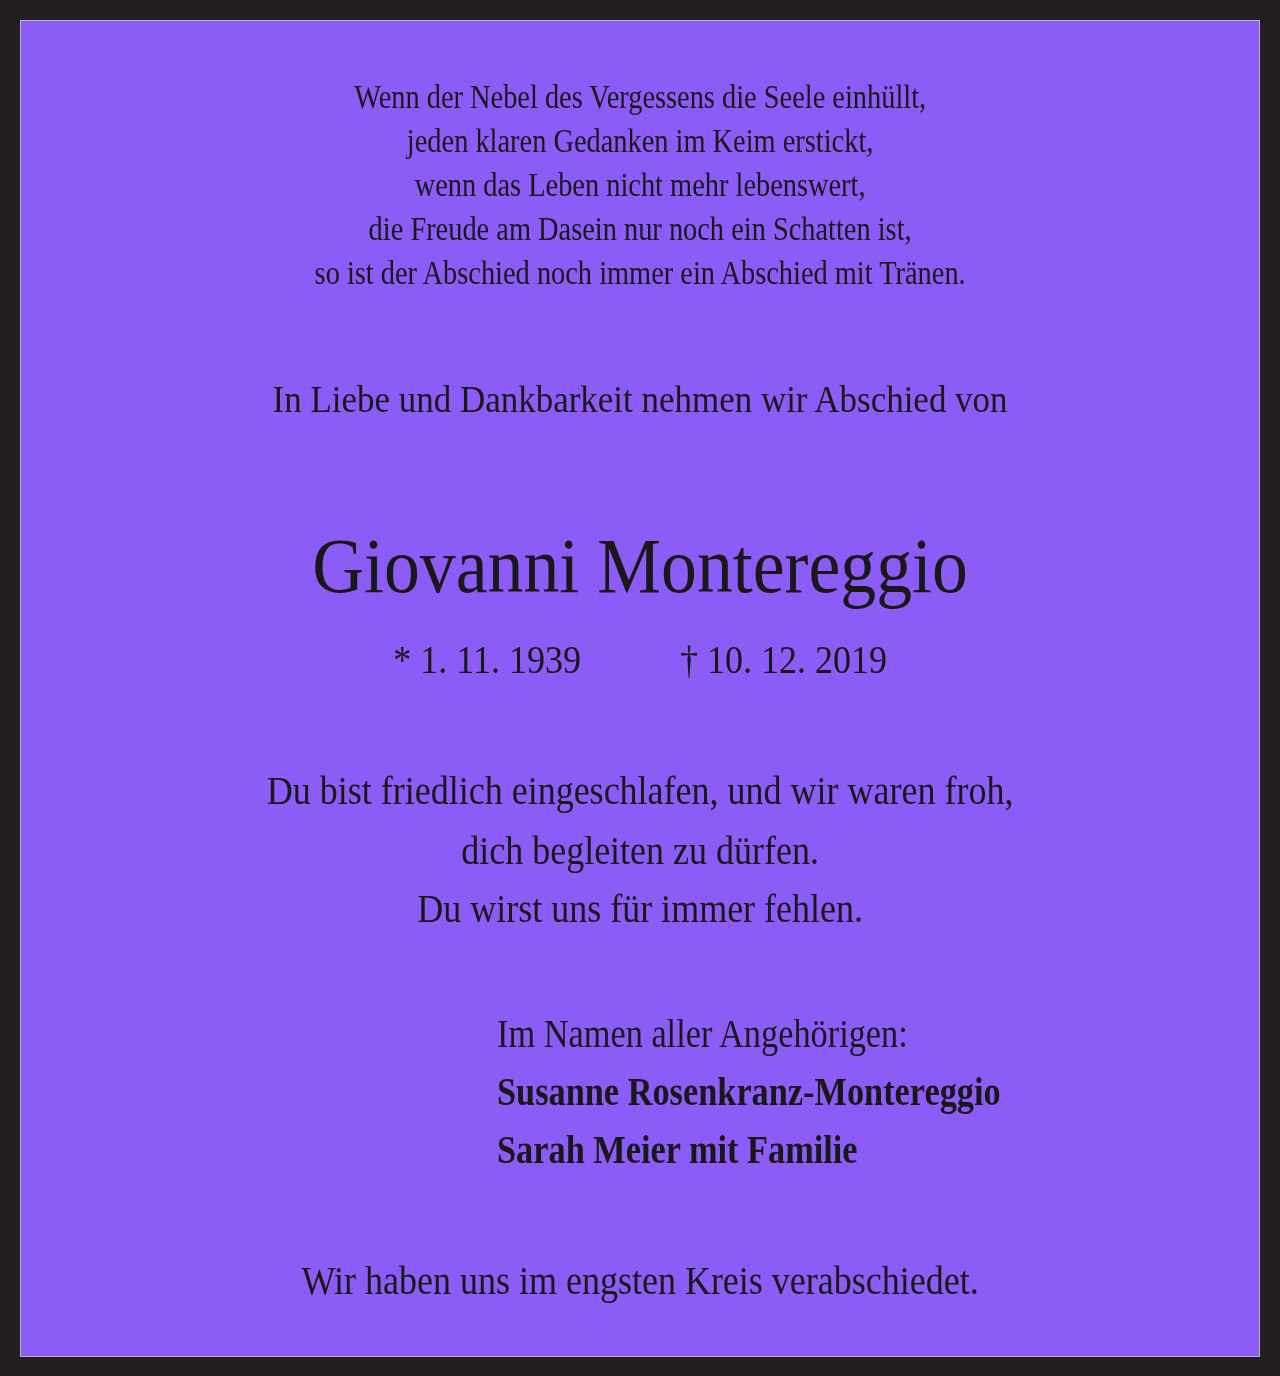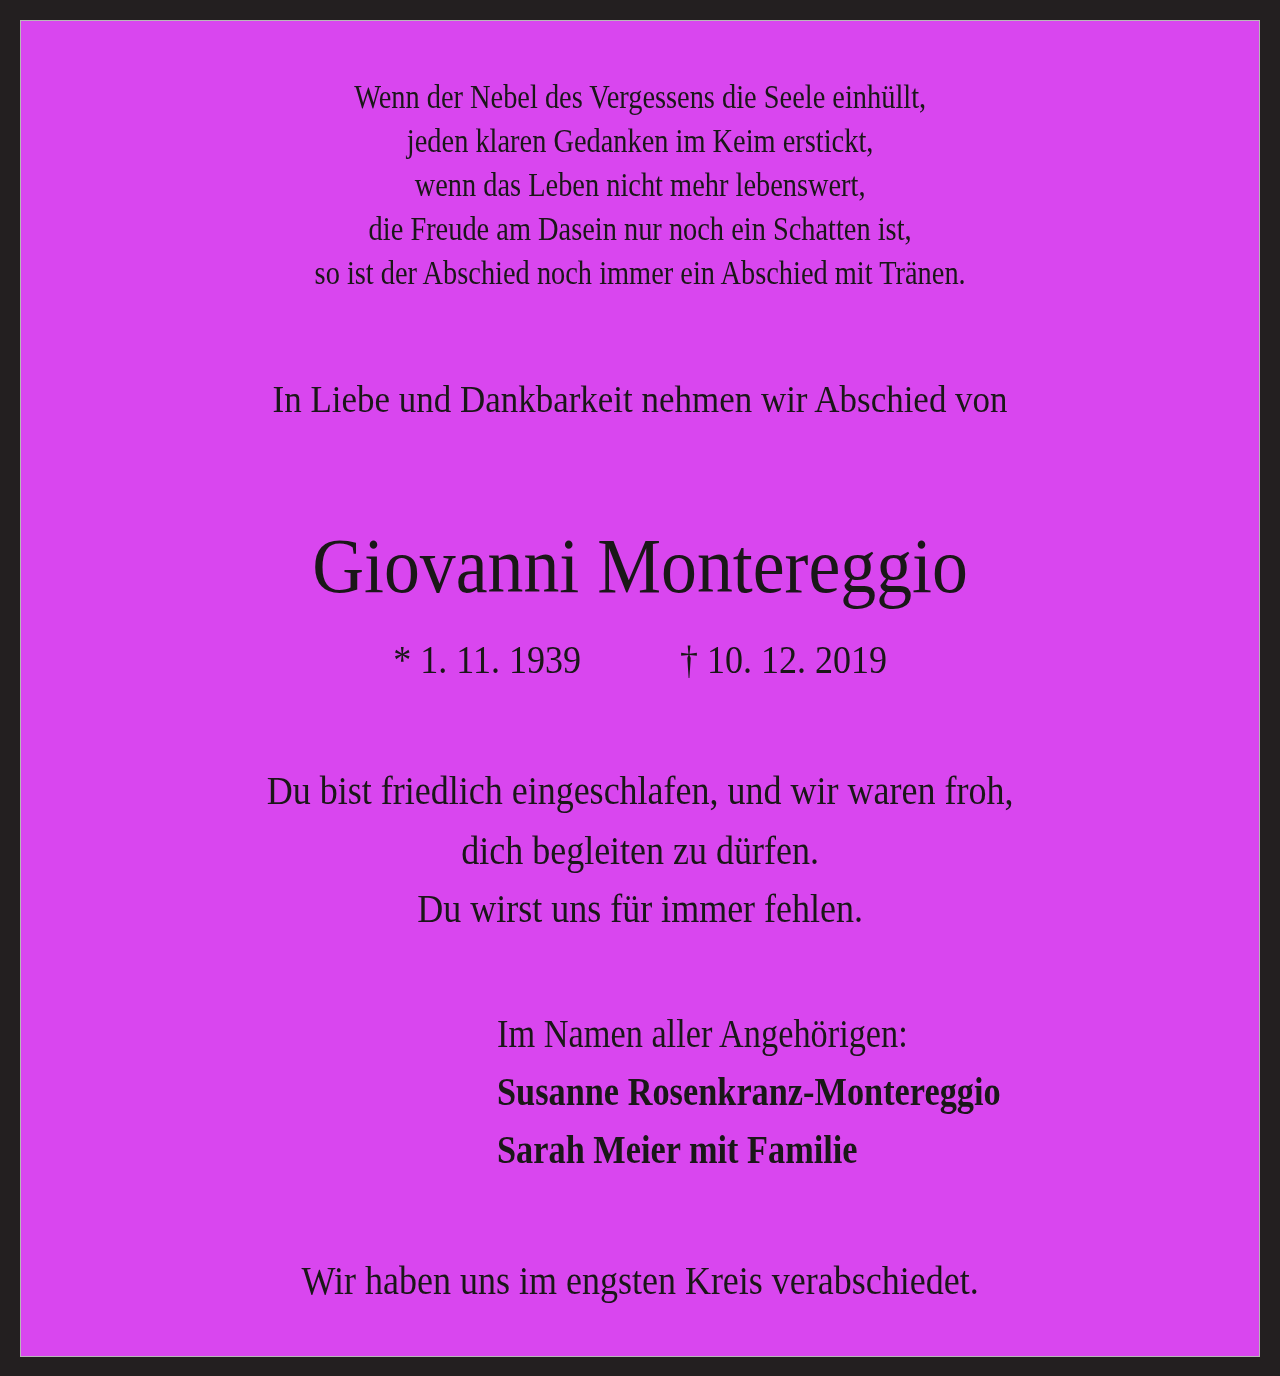--- a/index.html
+++ b/index.html
@@ -11,21 +11,21 @@
       overflow: hidden;
       font-family: "Liberation Serif", "DejaVu Serif", serif;
       color: #1a1718;
     }
     .card {
       position: absolute;
       left: 20px;
       top: 20px;
       width: 1240px;
       height: 1337px;
-      background: #d946ef;
+      background: #8b5cf6;
       box-sizing: border-box;
       border: 1px solid #b9b7b8;
     }
     .line {
       position: absolute;
       left: 0;
       width: 100%;
       text-align: center;
       white-space: nowrap;
     }

